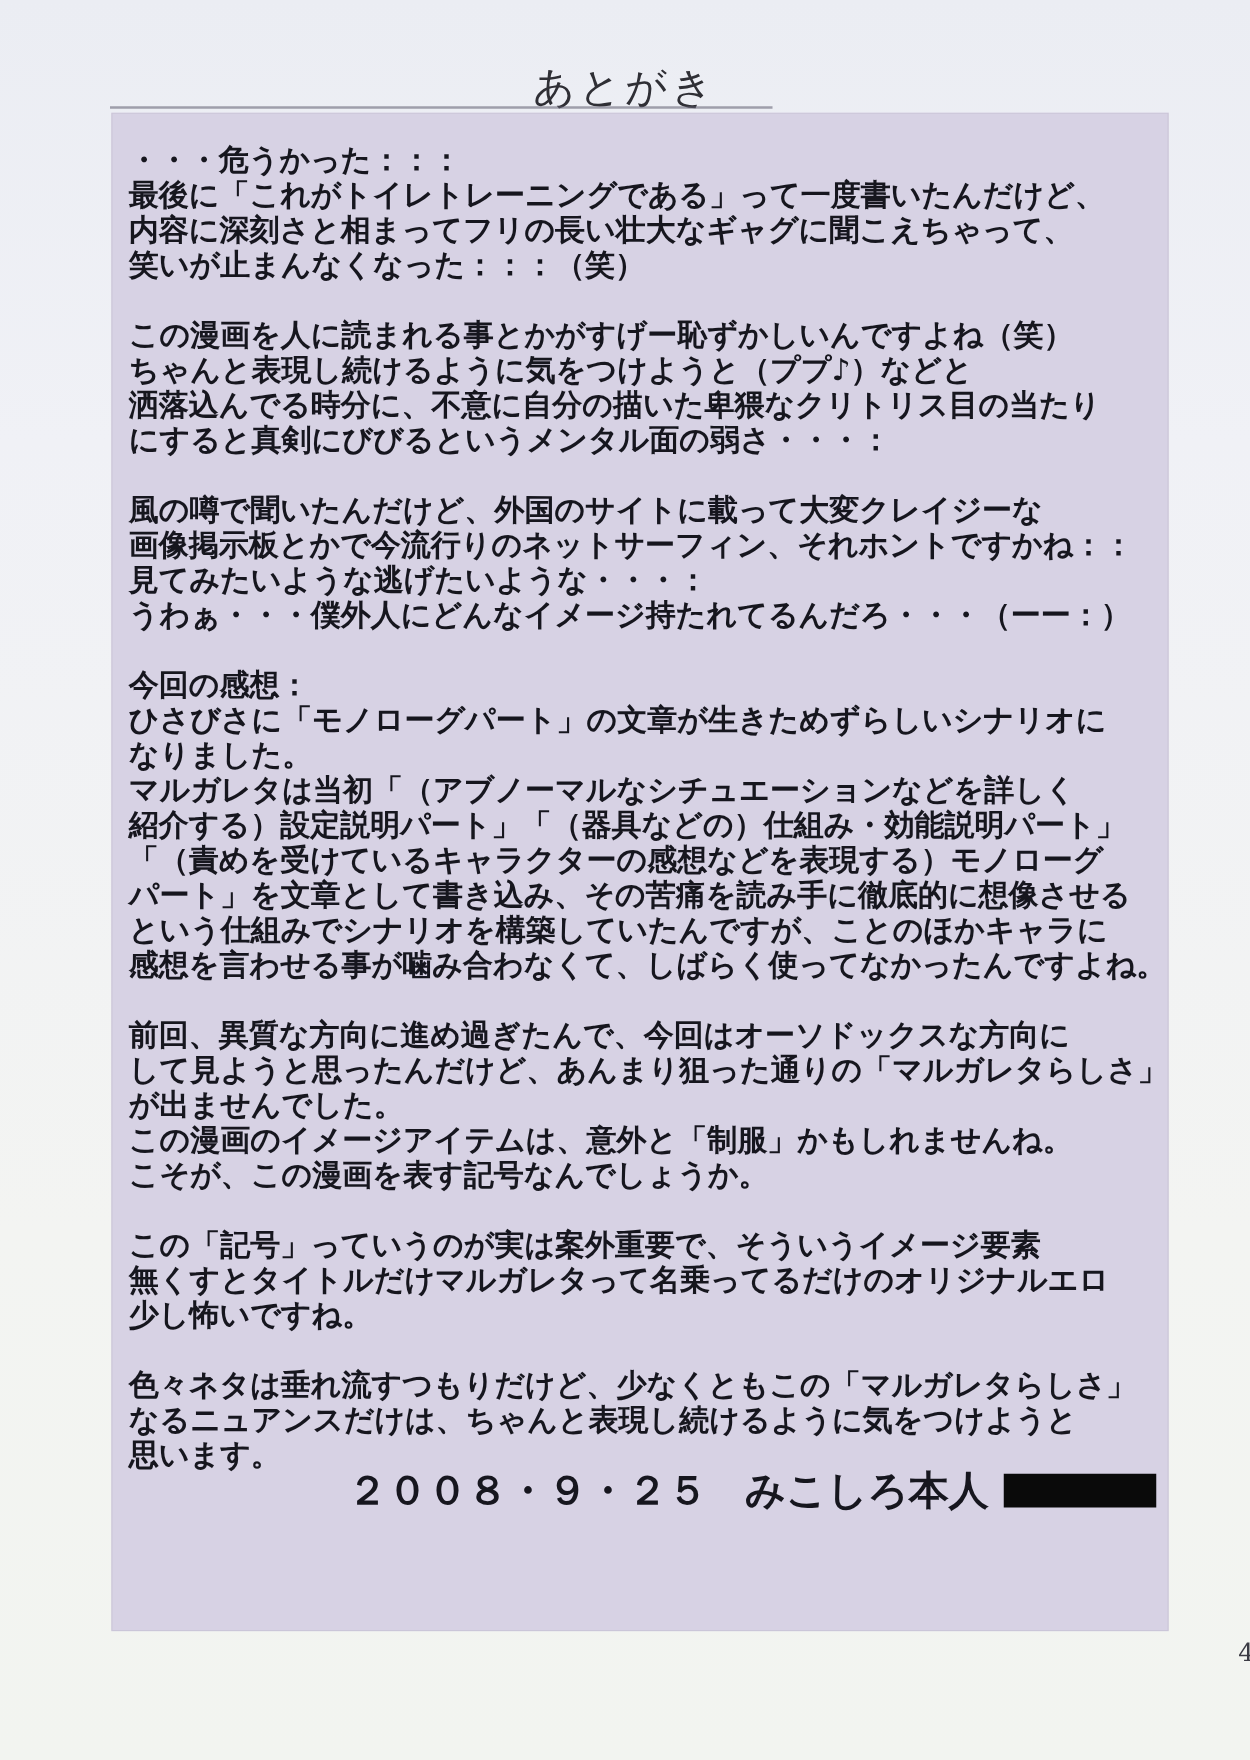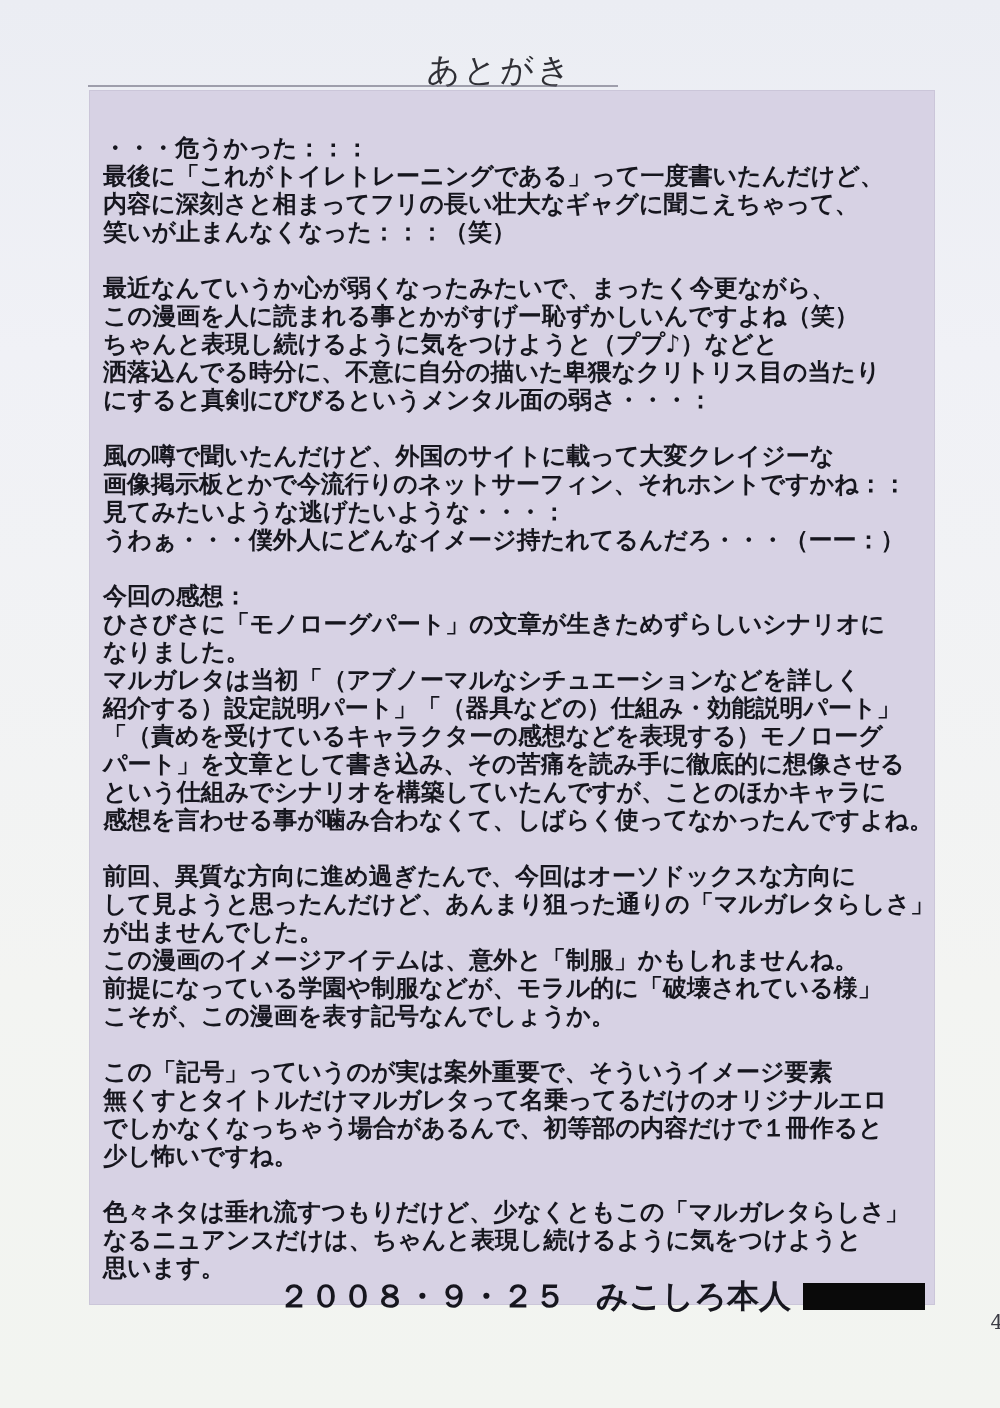--- a/index.html
+++ b/index.html
@@ -42,21 +42,20 @@
     background: var(--box-bg, #d7d2e4);
     box-shadow: 0 0 0 1px rgba(120,115,140,0.12) inset;
   }
   .afterword-text {
     padding: 24px 10px 0 14px;
     font-size: 24px;
     line-height: 28px;
     font-weight: 700;
     color: var(--text-color, #16161e);
     letter-spacing: 0px;
-    margin-top: 20px;
   }
   .para {
     margin: 0 0 28px 0;
   }
   .para:last-of-type {
     margin-bottom: 0;
   }
   .line {
     display: block;
     white-space: pre;
@@ -103,21 +102,20 @@
   <div class="afterword-text">
 
     <div id="paragraph-container">
         <p class="para">
           <span class="line">・・・危うかった：：：</span>
           <span class="line">最後に「これがトイレトレーニングである」って一度書いたんだけど、</span>
           <span class="line">内容に深刻さと相まってフリの長い壮大なギャグに聞こえちゃって、</span>
           <span class="line">笑いが止まんなくなった：：：（笑）</span>
         </p>
         <p class="para">
-          <span class="line">最近なんていうか心が弱くなったみたいで、まったく今更ながら、</span>
           <span class="line">この漫画を人に読まれる事とかがすげー恥ずかしいんですよね（笑）</span>
           <span class="line">ちゃんと表現し続けるように気をつけようと（ププ♪）などと</span>
           <span class="line">洒落込んでる時分に、不意に自分の描いた卑猥なクリトリス目の当たり</span>
           <span class="line">にすると真剣にびびるというメンタル面の弱さ・・・：</span>
         </p>
         <p class="para">
           <span class="line">風の噂で聞いたんだけど、外国のサイトに載って大変クレイジーな</span>
           <span class="line">画像掲示板とかで今流行りのネットサーフィン、それホントですかね：：</span>
           <span class="line">見てみたいような逃げたいような・・・：</span>
           <span class="line">うわぁ・・・僕外人にどんなイメージ持たれてるんだろ・・・（ーー：）</span>
@@ -131,27 +129,25 @@
           <span class="line">「（責めを受けているキャラクターの感想などを表現する）モノローグ</span>
           <span class="line">パート」を文章として書き込み、その苦痛を読み手に徹底的に想像させる</span>
           <span class="line">という仕組みでシナリオを構築していたんですが、ことのほかキャラに</span>
           <span class="line">感想を言わせる事が噛み合わなくて、しばらく使ってなかったんですよね。</span>
         </p>
         <p class="para">
           <span class="line">前回、異質な方向に進め過ぎたんで、今回はオーソドックスな方向に</span>
           <span class="line">して見ようと思ったんだけど、あんまり狙った通りの「マルガレタらしさ」</span>
           <span class="line">が出ませんでした。</span>
           <span class="line">この漫画のイメージアイテムは、意外と「制服」かもしれませんね。</span>
-          <span class="line">前提になっている学園や制服などが、モラル的に「破壊されている様」</span>
           <span class="line">こそが、この漫画を表す記号なんでしょうか。</span>
         </p>
         <p class="para">
           <span class="line">この「記号」っていうのが実は案外重要で、そういうイメージ要素</span>
           <span class="line">無くすとタイトルだけマルガレタって名乗ってるだけのオリジナルエロ</span>
-          <span class="line">でしかなくなっちゃう場合があるんで、初等部の内容だけで１冊作ると</span>
           <span class="line">少し怖いですね。</span>
         </p>
         <p class="para">
           <span class="line">色々ネタは垂れ流すつもりだけど、少なくともこの「マルガレタらしさ」</span>
           <span class="line">なるニュアンスだけは、ちゃんと表現し続けるように気をつけようと</span>
           <span class="line">思います。</span>
         </p>
       </div>
     <div class="signature-row">
       <span class="signature-date">２００８・９・２５</span>

